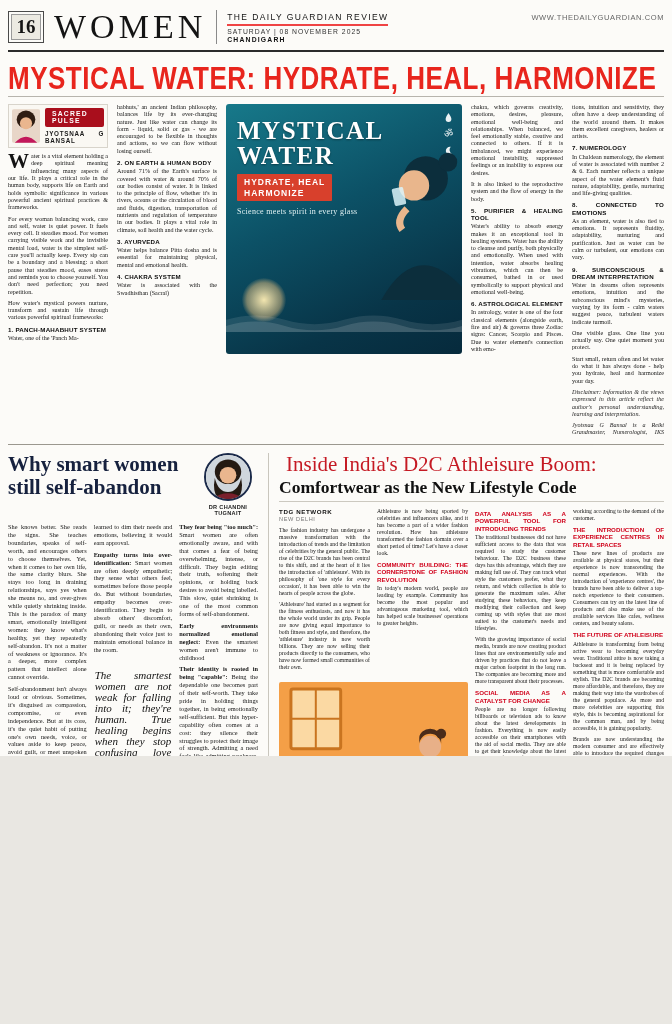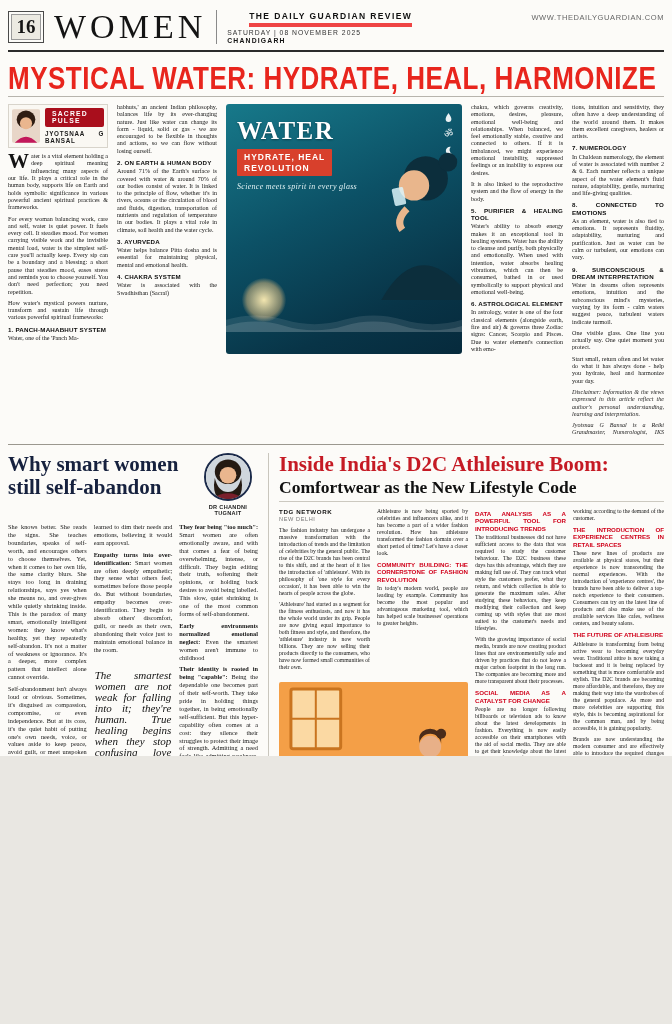--- a/index.html
+++ b/index.html
@@ -6,21 +6,21 @@
   html,body { width:672px; height:1024px; }
   body { background:#e9e7e2; font-family:"Liberation Serif", serif; color:#141414; }
   .page { width:672px; height:756px; background:#fcfbf8; padding:8px 8px 0; overflow:hidden; position:relative; }
 
   
   .masthead { display:flex; align-items:center; gap:10px; padding:2px 0 6px; border-bottom:2px solid #2b2b2b; }
   .pagenum { width:36px; height:32px; border:1px solid #4a4a4a; box-shadow:inset 0 0 0 2px #fcfbf8, inset 0 0 0 3px #9a9a9a; background:#eceae2; display:flex; align-items:center; justify-content:center; font-size:19px; font-weight:bold; }
   .section-title { font-size:34px; letter-spacing:4px; line-height:34px; font-weight:400; }
   .mast-rule { width:1px; height:34px; background:#8a8a8a; }
   .pub-block { font-family:"Liberation Sans", sans-serif; }
-  .pub-name { font-size:8.5px; font-weight:bold; letter-spacing:1.4px; color:#111; border-bottom:4px solid #ef4444; padding-bottom:2px;margin-left:22px; }
+  .pub-name { font-size:8.5px; font-weight:normal; letter-spacing:1.4px; color:#111; border-bottom:2px solid #ef4444; padding-bottom:2px; }
   .pub-meta { font-size:6.8px; letter-spacing:1px; color:#333; margin-top:2px; }
   .pub-city { font-size:6.8px; font-weight:bold; letter-spacing:1.2px; color:#111; margin-top:1px; }
   .website { margin-left:auto; align-self:flex-start; margin-top:3px; font-family:"Liberation Sans", sans-serif; font-size:7.5px; letter-spacing:.6px; color:#666; }
 
   
   .main-headline { font-family:"Liberation Sans", sans-serif; font-weight:800; color:#e8251d; font-size:26px; line-height:30px; letter-spacing:.5px; height:40px; padding-top:7px; transform:scaleY(1.18); transform-origin:left top; white-space:nowrap; }
   .hrule { border-bottom:1px solid #b7b4ad; margin-top:4px; }
 
   
   .feature { display:grid; grid-template-columns:100px 100px 1fr 92px 92px; gap:9px; padding-top:7px; height:340px; overflow:hidden; }
@@ -37,21 +37,21 @@
   .byline-name { font-family:"Liberation Sans", sans-serif; font-weight:bold; font-size:6.3px; letter-spacing:.7px; margin-top:3px; color:#1a1a1a; }
 
   .fcenter { display:flex; flex-direction:column; overflow:hidden; }
   .graphic { position:relative; height:250px; border-radius:3px; overflow:hidden; color:#fff; background:linear-gradient(155deg,#17798a 0%, #0c5166 42%, #083447 78%, #062a3c 100%); }
   .g-iconstrip { position:absolute; top:9px; right:9px; display:flex; flex-direction:column; gap:7px; align-items:center; }
   .g-ic { width:9px; height:9px; fill:rgba(255,255,255,.92); }
   .g-om { font-family:"DejaVu Sans", sans-serif; font-size:10px; line-height:10px; color:rgba(255,255,255,.95); }
   .g-titlewrap { position:relative; z-index:3; padding:14px 0 0 11px; }
   .g-title { font-weight:bold; font-size:25px; line-height:25px; letter-spacing:1.5px; text-shadow:0 1px 2px rgba(0,0,0,.4); }
   .g-badge { margin-top:6px; background:#d8402c; display:inline-block; padding:3px 7px; font-family:"Liberation Sans", sans-serif; font-weight:bold; font-size:8.5px; line-height:10.5px; letter-spacing:1px; border-radius:1px; }
-  .g-tag { margin-top:6px; font-style:italic; font-size:8px; color:#dff0f2; letter-spacing:.3px; }
+  .g-tag { margin-top:6px; font-size:8px; color:#dff0f2; letter-spacing:.3px; }
   .g-woman { position:absolute; right:-4px; top:44px; width:118px; height:152px; z-index:2; }
   .g-orb { position:absolute; left:16px; bottom:32px; width:44px; height:44px; border-radius:50%; background:radial-gradient(circle, rgba(255,238,180,.95) 0%, rgba(255,205,130,.45) 55%, rgba(255,205,130,0) 72%); }
   .g-waves { position:absolute; left:0; right:0; bottom:22px; width:100%; height:26px; }
   .g-footer { position:absolute; left:0; right:0; bottom:0; height:23px; background:#0a2036; display:flex; align-items:center; justify-content:center; font-family:"Liberation Sans", sans-serif; font-weight:bold; font-size:8.5px; letter-spacing:3px; }
   .fquote { margin-top:7px; font-style:italic; font-size:9px; line-height:11.6px; text-align:justify; color:#1c1c1c; padding:0 2px; }
 
   
   .bottom { display:grid; grid-template-columns:250px 1px 1fr; gap:10px; margin-top:7px; border-top:1px solid #9b988f; padding-top:8px; height:600px; overflow:hidden; }
   .vrule { background:#c9c6bd; width:1px; }
 
@@ -59,21 +59,21 @@
   .smart-headline { font-weight:bold; font-size:21px; line-height:23px; color:#16213e; flex:1; }
   .columnist { width:60px; text-align:center; flex:none; }
   .columnist-photo { width:48px; height:48px; border-radius:50%; border:2px solid #1b2a4a; overflow:hidden; margin:0 auto; }
   .columnist-photo svg { display:block; width:100%; height:100%; }
   .columnist-caption { font-family:"Liberation Sans", sans-serif; font-weight:bold; font-size:5.6px; letter-spacing:.3px; margin-top:3px; color:#222; }
   .smart-cols { display:grid; grid-template-columns:repeat(3,1fr); gap:7px; font-size:6.3px; line-height:7.9px; text-align:justify; }
   .smart-cols p { margin-bottom:4px; }
   .lead { font-weight:bold; }
   .pullquote { font-style:italic; font-size:11px; line-height:11px; margin:16px 1px; color:#101010; }
 
-  .ath-headline-red { font-weight:bold; font-size:21px; line-height:23px; color:#c51a24; }
+  .ath-headline-red { font-weight:normal; font-size:21px; line-height:23px; color:#c51a24;margin-left:7px; }
   .ath-headline-black { font-weight:bold; font-size:17.5px; line-height:20px; color:#101010; border-bottom:1px solid #ccc9c0; padding-bottom:4px; margin-top:1px; }
   .ath-grid { display:grid; grid-template-columns:repeat(4,1fr); grid-template-areas:"a b c d" "ill ill c d" "e f c d"; gap:7px; margin-top:6px; font-size:5.7px; line-height:7px; text-align:justify; }
   .ath-grid p { margin-bottom:4px; }
   .ath-h { color:#d0021b; font-family:"Liberation Sans", sans-serif; font-weight:bold; font-size:6.2px; line-height:7.4px; margin:2px 0 2px; }
   .area-a{grid-area:a;} .area-b{grid-area:b;} .area-c{grid-area:c;} .area-d{grid-area:d;} .area-e{grid-area:e;} .area-f{grid-area:f;}
   .ath-ill { grid-area:ill; height:196px; border-radius:2px; overflow:hidden; }
   .ath-ill svg { display:block; width:100%; height:100%; }
   .byline-row { font-family:"Liberation Sans", sans-serif; margin-bottom:4px; }
   .byline-tdg { font-weight:bold; font-size:6.2px; letter-spacing:.6px; color:#111; }
   .byline-city { font-size:5.6px; letter-spacing:.6px; color:#777; margin-top:1px; }
@@ -140,24 +140,25 @@
             </svg>
           <span class="g-om">ॐ</span>
           <svg class="g-ic" viewBox="0 0 12 12">
               <path d="M9 1a5.5 5.5 0 1 0 2 10A6.5 6.5 0 0 1 9 1Z"></path>
             </svg>
           <svg class="g-ic" viewBox="0 0 12 12">
               <path d="M6 0l1.4 4.6L12 6 7.4 7.4 6 12 4.6 7.4 0 6l4.6-1.4Z"></path>
             </svg>
         </div>
         <div class="g-titlewrap">
+          <div class="g-title">MYSTICAL</div>
           <div class="g-title">WATER</div>
           <div class="g-badge">
             <div>HYDRATE, HEAL</div>
-            <div>REVOLUTION</div>
+            <div>HARMONIZE</div>
           </div>
           <div class="g-tag">Science meets spirit in every glass</div>
         </div>
         <svg class="g-woman" viewBox="0 0 100 130">
           <circle cx="66" cy="26" r="19" fill="#0c2e3c"></circle>
           <circle cx="85" cy="12" r="8" fill="#0c2e3c"></circle>
           <circle cx="56" cy="32" r="13" fill="#e9b68c"></circle>
           <path d="M28 130 Q58 76 98 120 L98 130 Z" fill="#0c2e3c"></path>
           <path d="M50 52 Q40 62 46 70" stroke="#e9b68c" stroke-width="6" fill="none"></path>
           <rect x="38" y="34" width="10" height="15" rx="1.5" fill="rgba(220,245,250,0.85)" transform="rotate(-12 43 41)"></rect>

